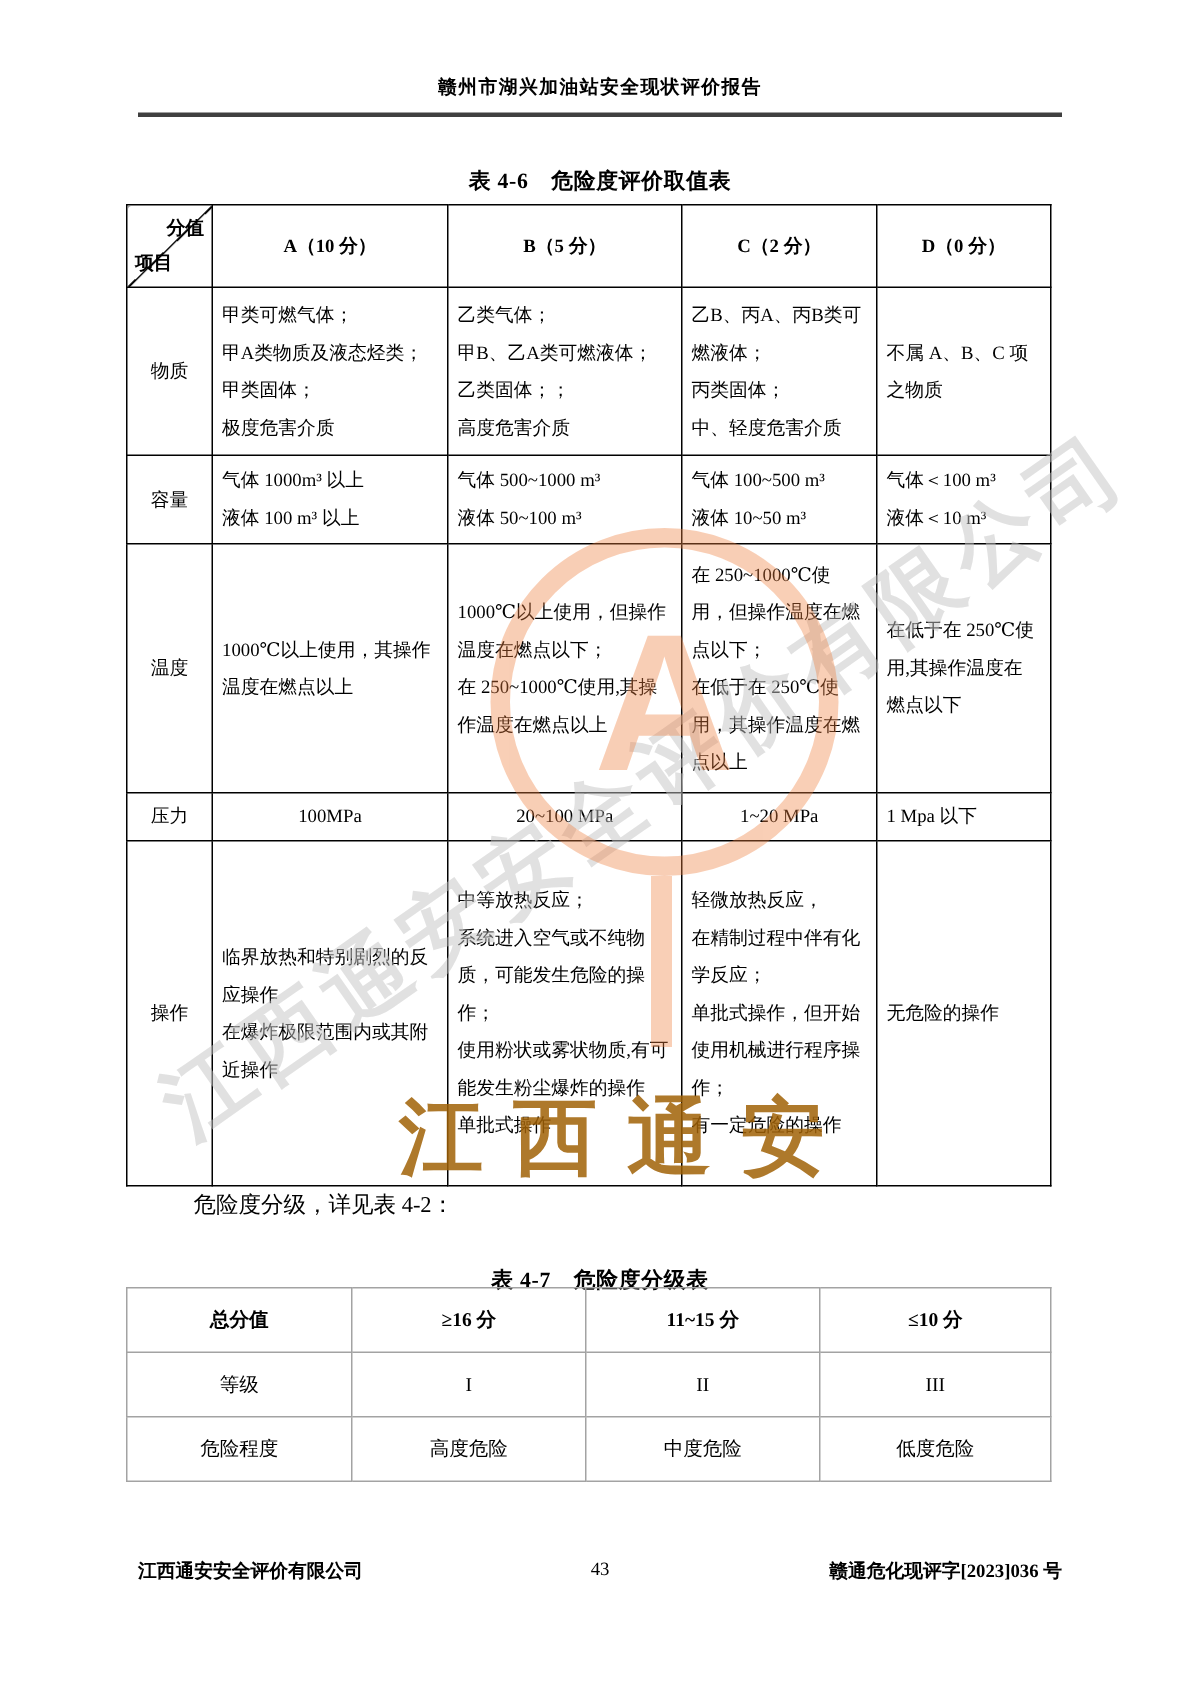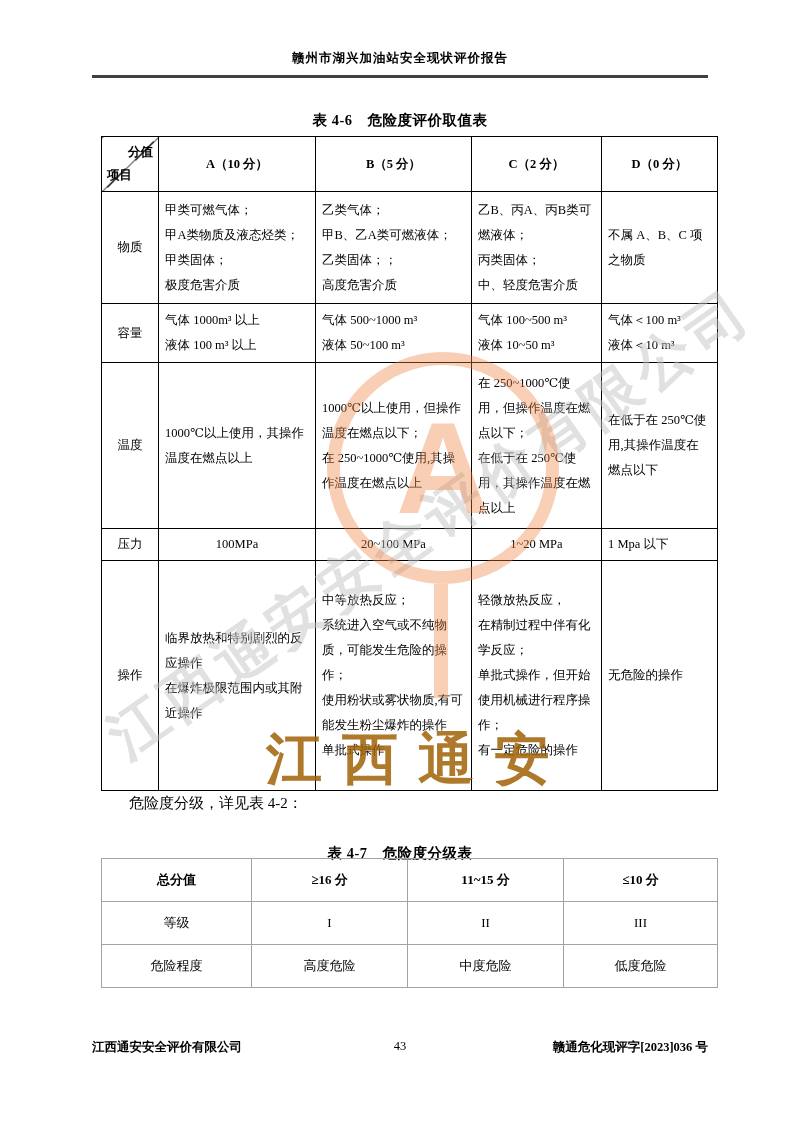--- a/index.html
+++ b/index.html
@@ -17,21 +17,21 @@
     padding-bottom:8px; border-bottom:3px solid #404040;
   }
   
   .caption {
     position:absolute; left:92px; width:616px; text-align:center;
     font-weight:bold; font-size:14.5px; letter-spacing:0.5px;
   }
   .caption-46 { top:111px; }
   .caption-47 { top:844px; }
   
-  table { position:absolute; left:101px; width:616px; border-collapse:collapse; table-layout:fixed; }
+  table { position:absolute; left:84px; width:616px; border-collapse:collapse; table-layout:fixed; }
   .table46 { top:136px; font-size:12.5px; }
   .table46 th, .table46 td {
     border:1px solid #000; padding:3px 6px; vertical-align:middle;
     font-weight:normal; line-height:2; white-space:pre-line; word-break:break-all;
   }
   .table46 thead th { font-weight:bold; text-align:center; white-space:normal; }
   .table46 .row-label { text-align:center; white-space:normal; }
   .tr-head { height:55px; }
   .tr-materials { height:112px; }
   .tr-capacity { height:59px; }

